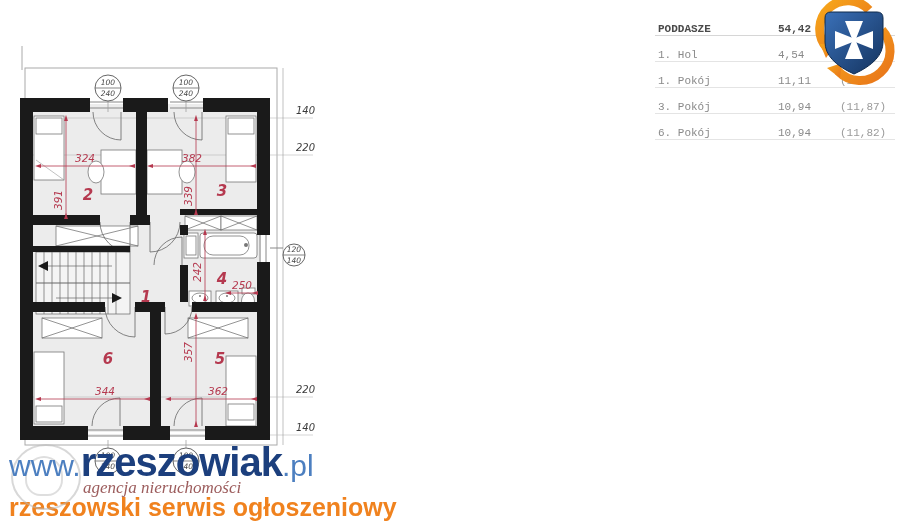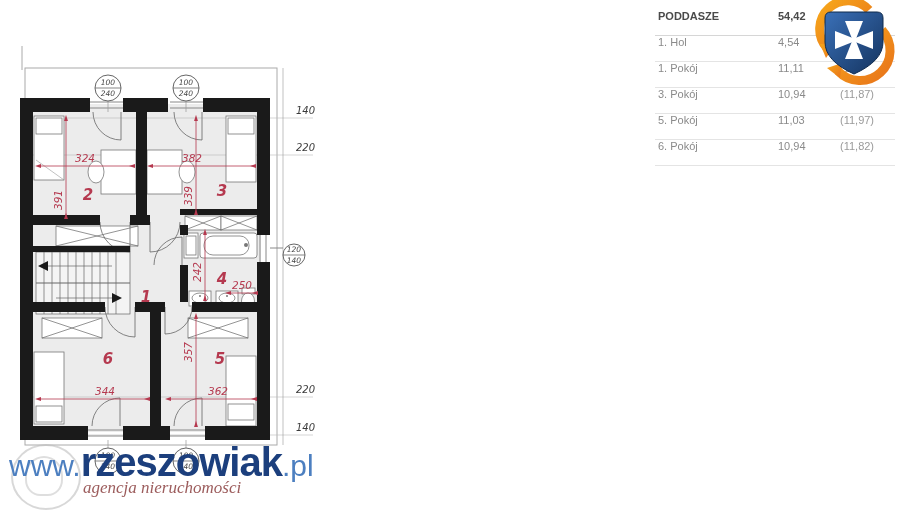--- a/index.html
+++ b/index.html
@@ -11,21 +11,21 @@
   .roomnum{font-family:"DejaVu Sans",sans-serif;font-style:italic;font-weight:bold;font-size:15px;fill:#b5394f;}
   .wintxt{font-family:"DejaVu Sans",sans-serif;font-style:italic;font-size:7.5px;fill:#444;}
   .sidedim{font-family:"DejaVu Sans",sans-serif;font-style:italic;font-size:10px;fill:#3a3a3a;}
   .wall{fill:#1a1a1a;}
   .furn{fill:#ffffff;stroke:#777;stroke-width:0.8;}
   .thin{stroke:#999;stroke-width:0.7;fill:none;}
   .arc{stroke:#666;stroke-width:0.8;fill:none;}
   .redline{stroke:#b5394f;stroke-width:0.8;fill:none;}
   
   #areas{position:absolute;left:655px;top:10px;width:240px;font-size:11px;color:#8a8a8a;}
-  #areas .trow{display:flex;align-items:flex-start;height:25px;border-bottom:1px solid #e4e4e4;}
+  #areas .trow{display:flex;align-items:flex-end;height:25px;border-bottom:1px solid #e4e4e4;font-family:Liberation Mono, monospace;}
   #areas .trow.head{color:#4a4a4a;font-weight:bold;border-bottom:1px solid #d6d6d6;}
   #areas .c-name{width:112px;padding-left:3px;}
   #areas .c-area{width:62px;margin-left:8px;}
   #areas .c-alt{flex:1;color:#9a9a9a;}
   
   #crest{position:absolute;left:813px;top:0px;width:84px;height:88px;}
   
   #wm{position:absolute;left:9px;top:442px;width:330px;}
   #wm .sketch{position:absolute;left:2px;top:2px;width:66px;height:62px;border:2px solid #b9b9b9;
       border-radius:50%;opacity:.55;}
@@ -307,25 +307,20 @@
     <span class="c-name">1. Pokój</span>
     <span class="c-area">11,11</span>
     <span class="c-alt">(1</span>
   </div>
   <div class="trow">
     <span class="c-name">3. Pokój</span>
     <span class="c-area">10,94</span>
     <span class="c-alt">(11,87)</span>
   </div>
   <div class="trow">
-    <span class="c-name">5. Pokój</span>
-    <span class="c-area">11,03</span>
-    <span class="c-alt">(11,97)</span>
-  </div>
-  <div class="trow">
     <span class="c-name">6. Pokój</span>
     <span class="c-area">10,94</span>
     <span class="c-alt">(11,82)</span>
   </div>
 </div>
 
 <svg id="crest" viewBox="0 0 84 88">
   <defs>
     <linearGradient id="gb" x1="0" y1="0" x2="1" y2="1">
       <stop offset="0" stop-color="#3a70b8"></stop>
@@ -352,13 +347,14 @@
     </g>
   </g>
 </svg>
 
 <div id="wm">
   <div class="sketch"></div>
   <div class="l1">
     <span class="p1">www.</span><span class="p2">rzeszowiak</span><span class="p3">.pl</span>
   </div>
   <div class="agency">agencja nieruchomości</div>
+  <div class="l2">rzeszowski serwis ogłoszeniowy</div>
 </div>
 
 </body></html>

